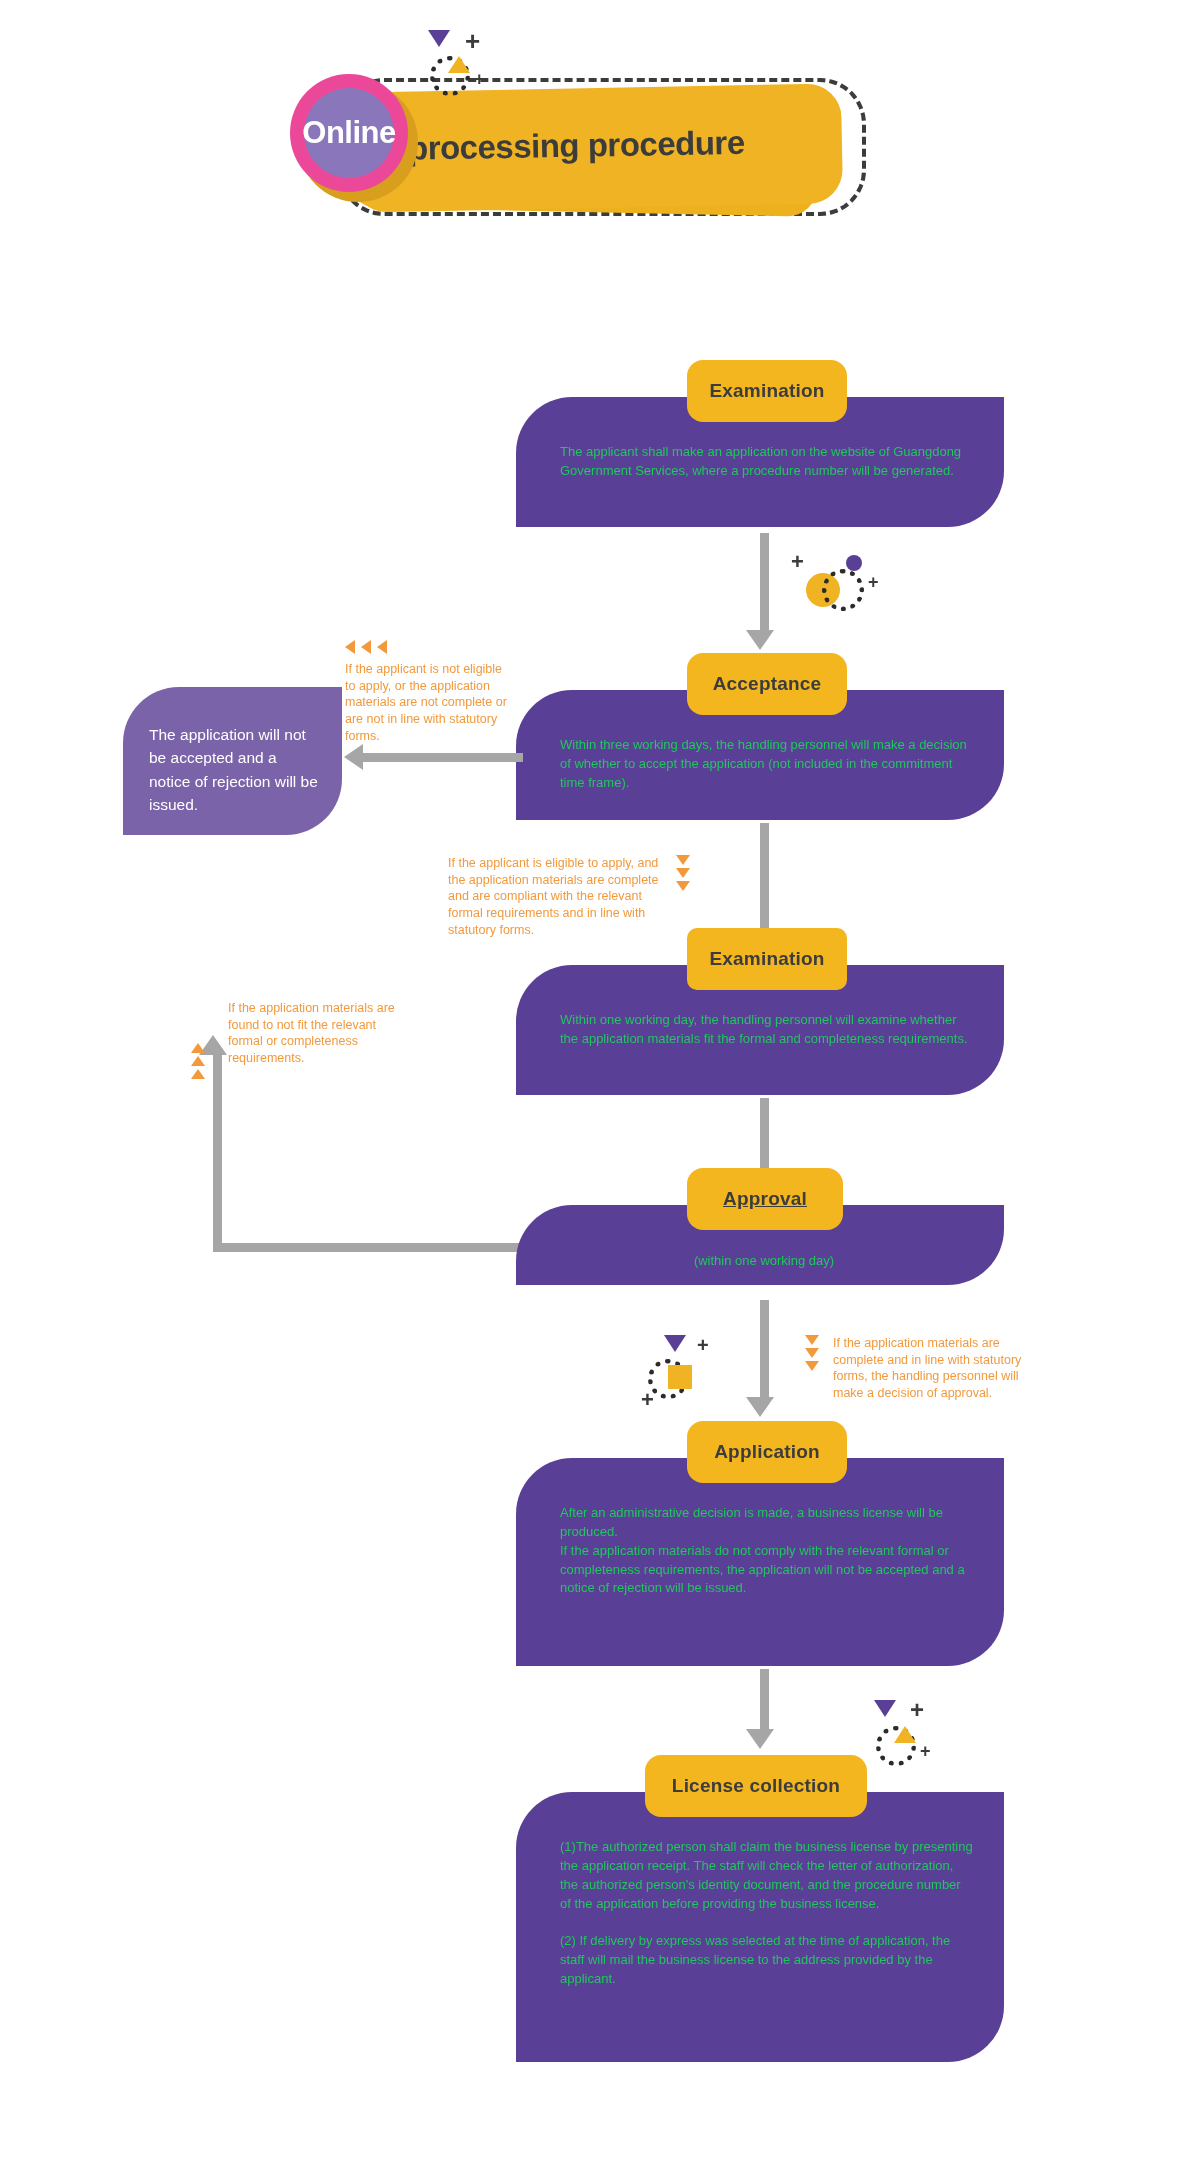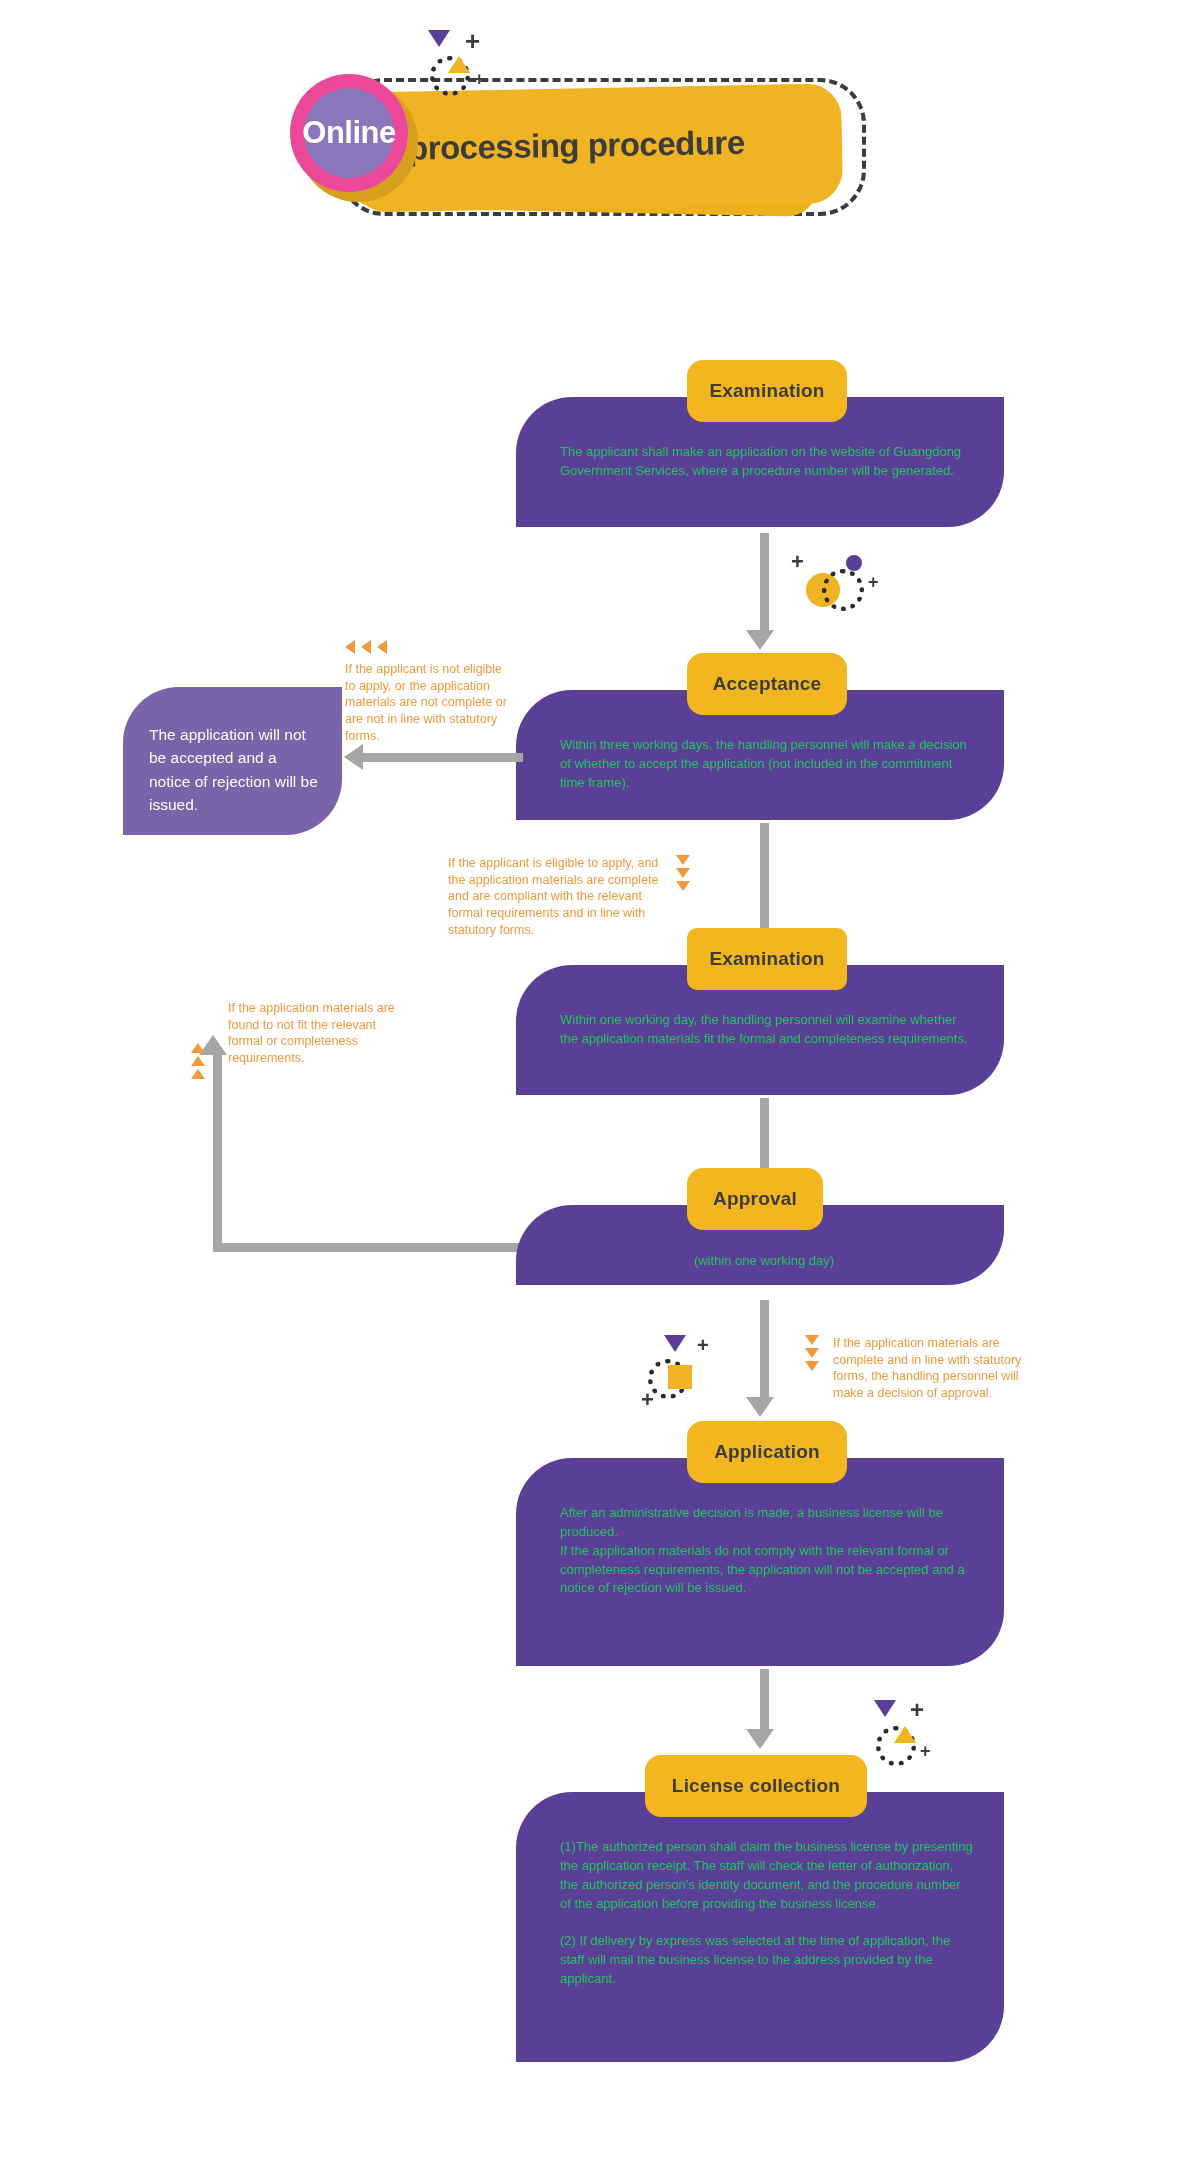--- a/index.html
+++ b/index.html
@@ -168,21 +168,21 @@
   <div class="chev-col" style="left:191px;top:1043px;">
     <div class="cv-up"></div>
     <div class="cv-up"></div>
     <div class="cv-up"></div>
   </div>
   <div class="note" style="left:228px;top:1000px;width:170px;">If the application materials are found to not fit the relevant formal or completeness requirements.</div>
 
   <div class="pbox" style="left:516px;top:1205px;width:488px;height:80px;">
     <div class="ptext" style="left:0;right:0;top:47px;text-align:center;padding-left:8px;">(within one working day)</div>
   </div>
-  <div class="ypill" style="left:687px;top:1168px;width:136px;height:62px;">Approval</div>
+  <div class="ypill" style="left:687px;top:1168px;width:156px;height:62px;text-decoration:underline;">Approval</div>
 
   <div class="vline" style="left:760px;top:1300px;height:103px;"></div>
   <div class="arrow-down" style="left:746px;top:1397px;"></div>
 
   <div class="chev-col" style="left:805px;top:1335px;">
     <div class="cv-down"></div>
     <div class="cv-down"></div>
     <div class="cv-down"></div>
   </div>
   <div class="note" style="left:833px;top:1335px;width:215px;">If the application materials are complete and in line with statutory forms, the handling personnel will make a decision of approval.</div>

